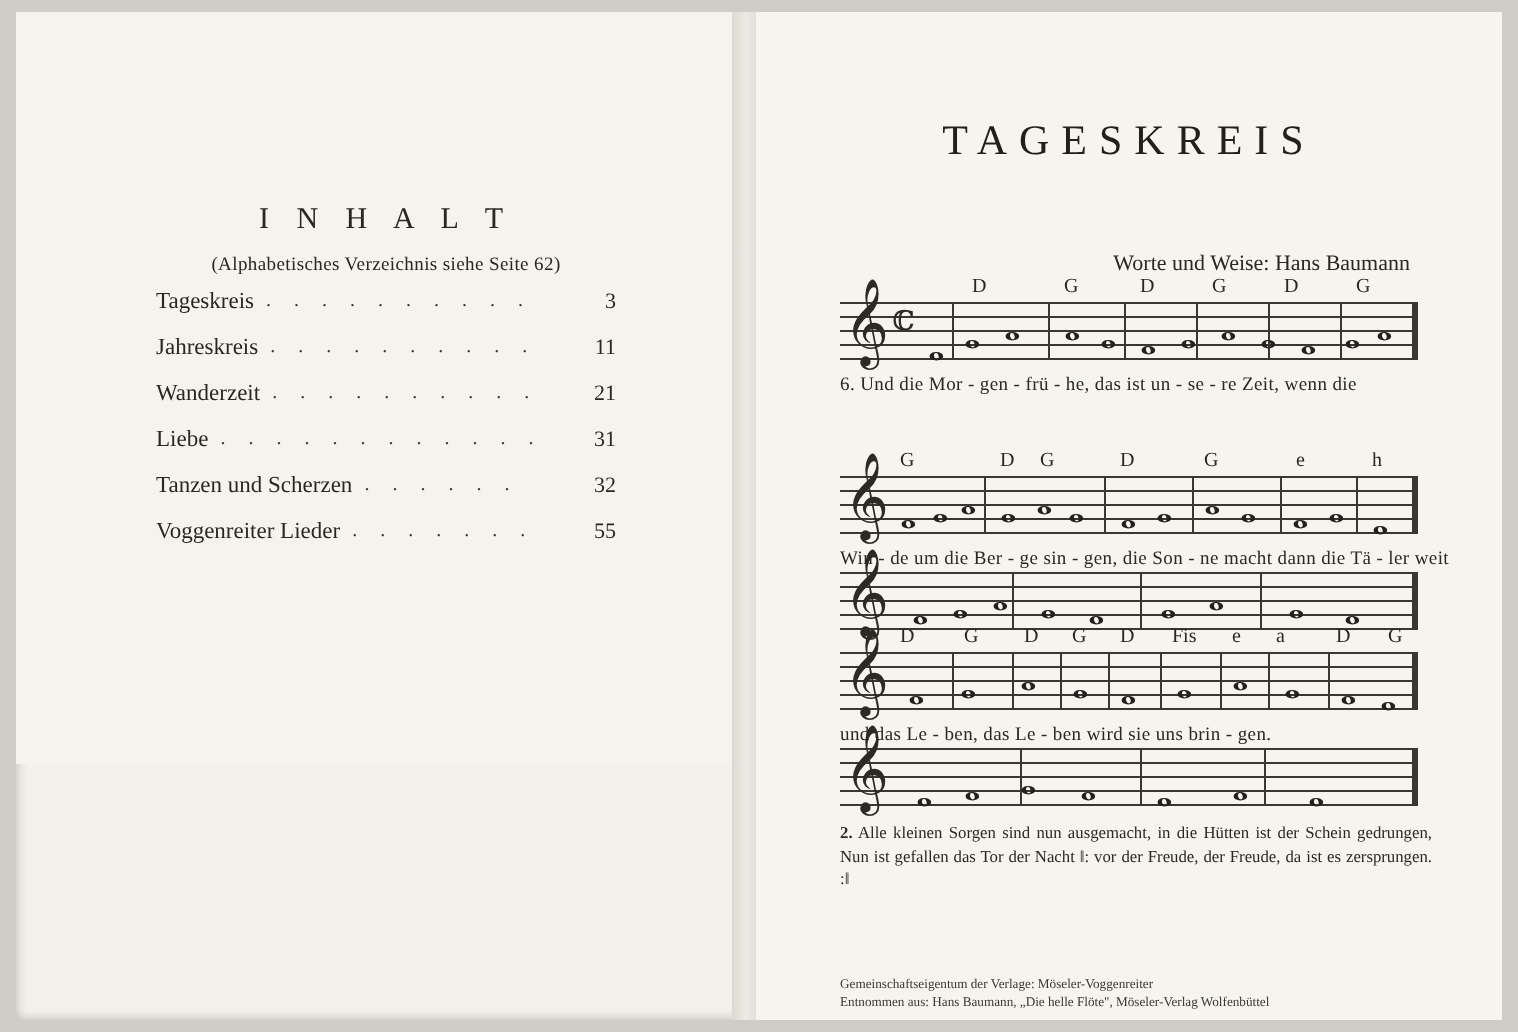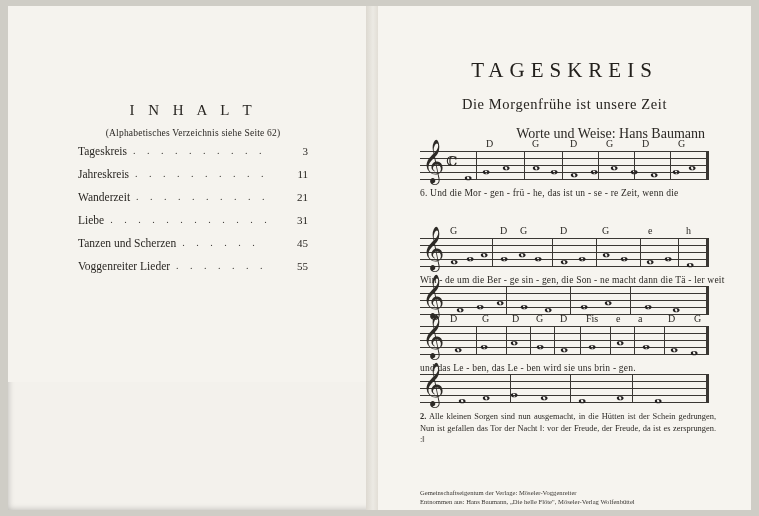--- a/index.html
+++ b/index.html
@@ -126,21 +126,21 @@
     top: 90px;
     text-align: center;
     font-size: 14.5px;
     color: #26231f;
     letter-spacing: 0.6px;
   }
   .song-credit {
     position: absolute;
     right: 46px;
     top: 120px;
-    font-size: 14px;
+    font-size: 11px;
     color: #2b2824;
   }
 
   
   .system {
     position: absolute;
     left: 42px;
     width: 288px;
   }
   .staff {
@@ -265,39 +265,38 @@
 
         <div class="toc-row">
           <span class="toc-label">Liebe</span>
           <span class="toc-dots">. . . . . . . . . . . .</span>
           <span class="toc-page">31</span>
         </div>
 
         <div class="toc-row">
           <span class="toc-label">Tanzen und Scherzen</span>
           <span class="toc-dots">. . . . . .</span>
-          <span class="toc-page">45</span>
+          <span class="toc-page">32</span>
         </div>
 
         <div class="toc-row">
           <span class="toc-label">Voggenreiter Lieder</span>
           <span class="toc-dots">. . . . . . .</span>
           <span class="toc-page">55</span>
         </div>
 
       </div>
     </div>
   </div>
 
   <div class="gutter"></div>
 
   <div class="page-right">
 
     <div class="song-title">TAGESKREIS</div>
-    <div class="song-subtitle">Die Morgenfrühe ist unsere Zeit</div>
     <div class="song-credit">Worte und Weise: Hans Baumann</div>
 
     <div class="system" style="top:145px;">
       <div class="chord" style="left:66px; top:-13px;">D</div>
       <div class="chord" style="left:112px; top:-13px;">G</div>
       <div class="chord" style="left:150px; top:-13px;">D</div>
       <div class="chord" style="left:186px; top:-13px;">G</div>
       <div class="chord" style="left:222px; top:-13px;">D</div>
       <div class="chord" style="left:258px; top:-13px;">G</div>
 

